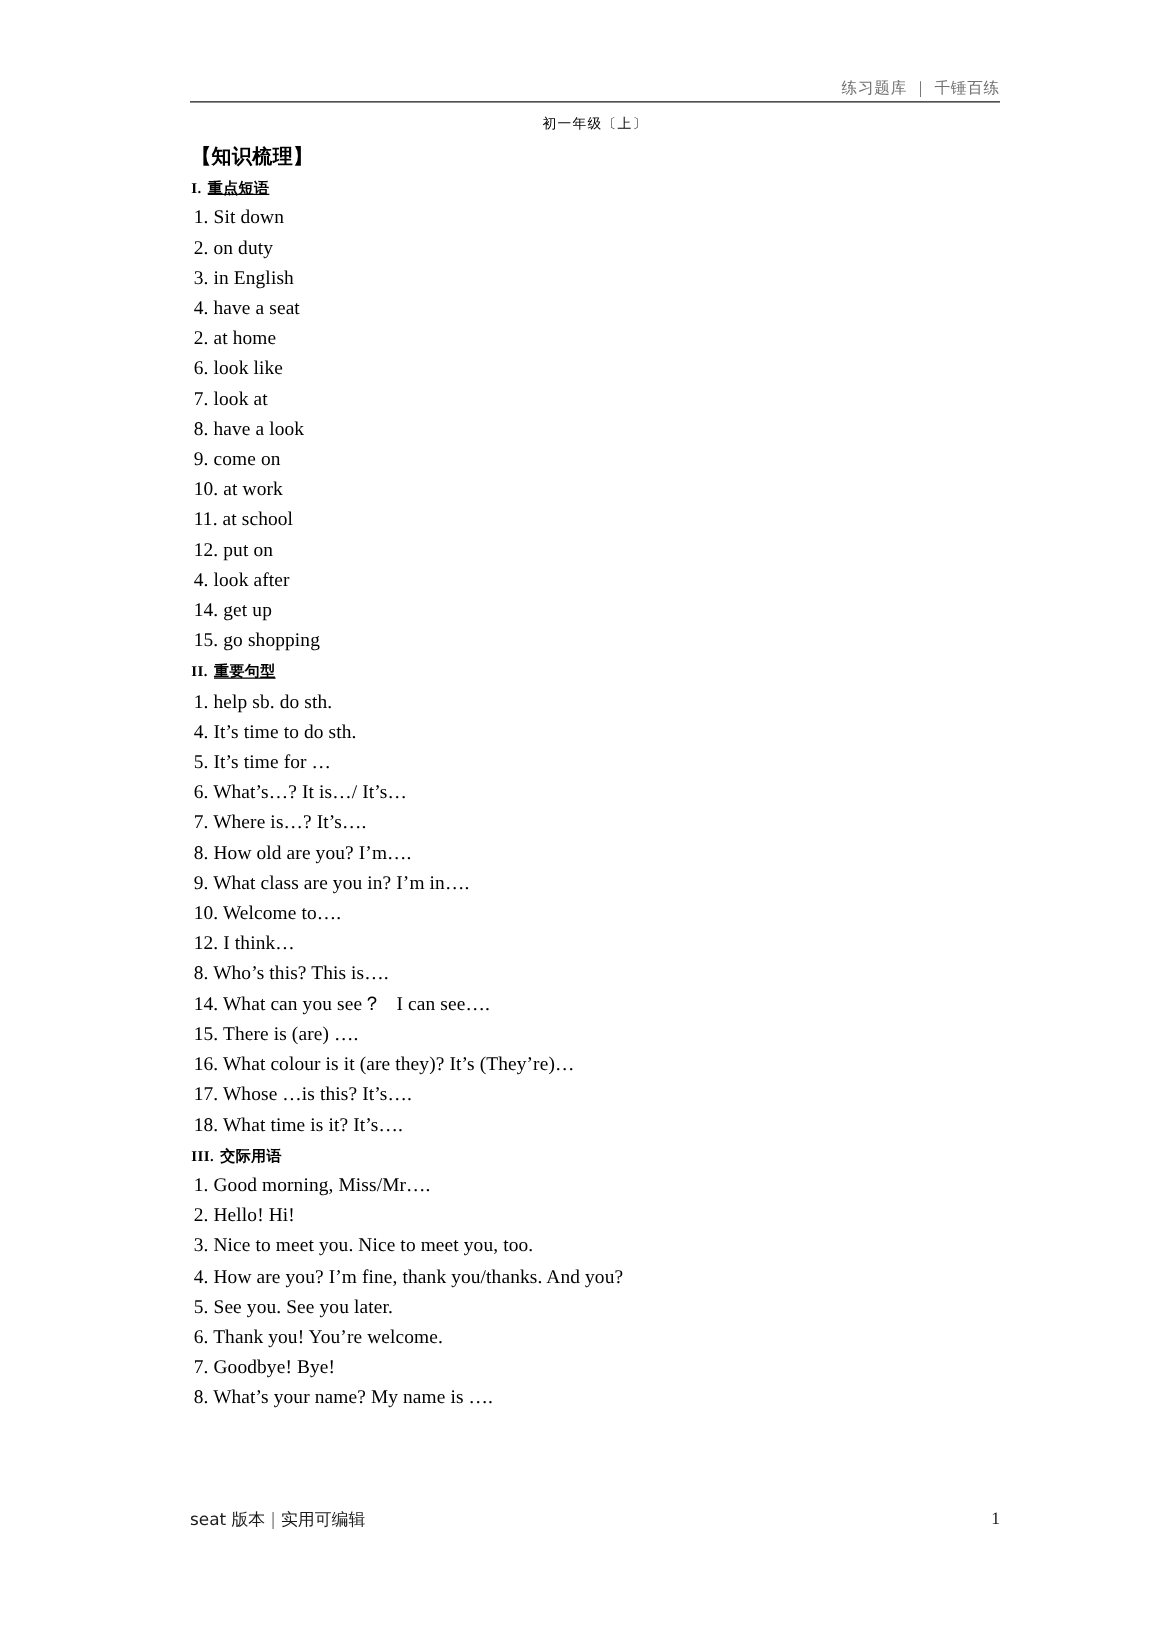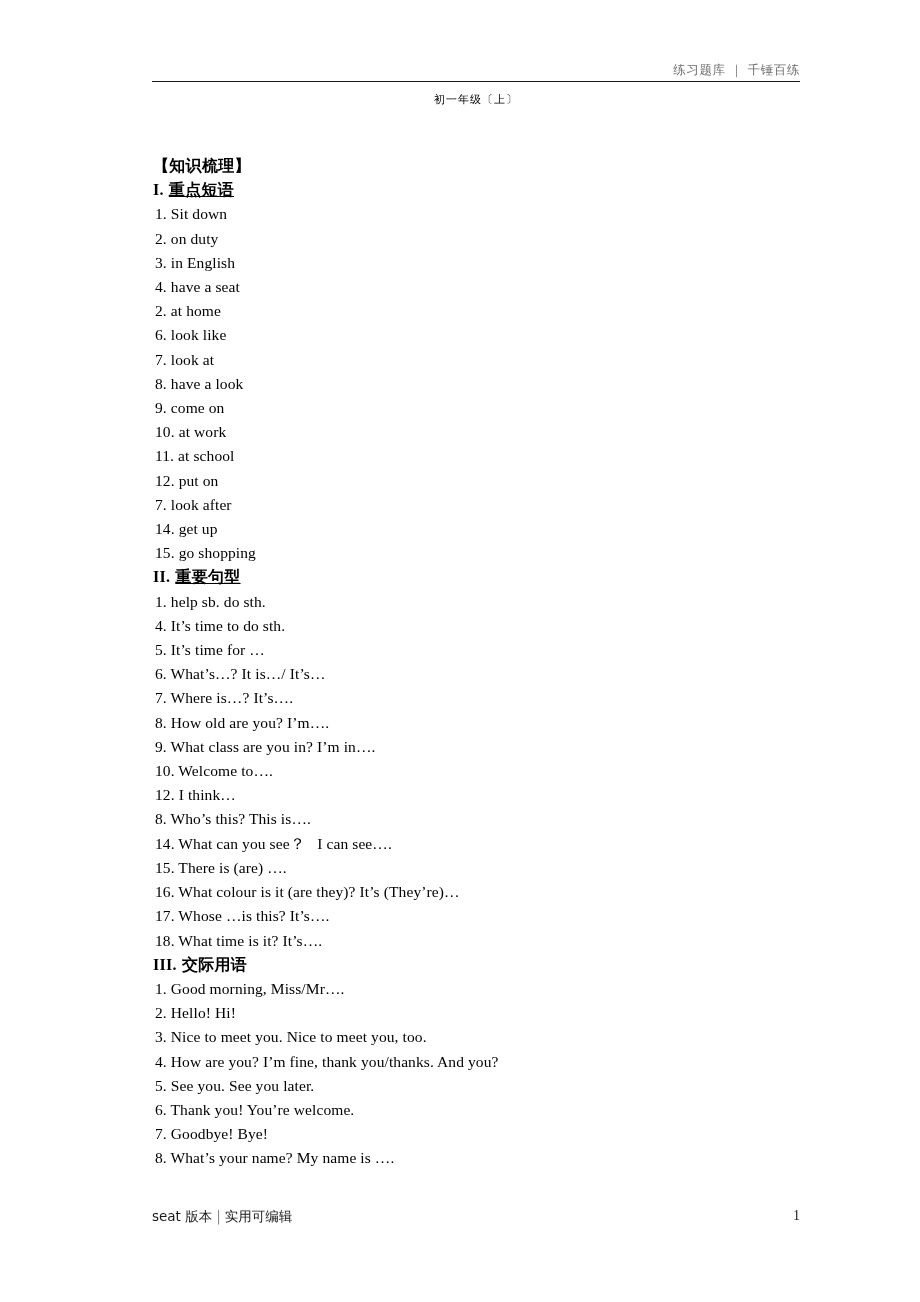--- a/index.html
+++ b/index.html
@@ -67,25 +67,24 @@
     top: 114px;
     width: 660px;
   }
 
   .bracket-heading {
     font-size: 16px;
     font-weight: bold;
     line-height: 24.2px;
     letter-spacing: 0.3px;
     white-space: nowrap;
-    margin-top: 40px;
   }
 
   .section-heading {
-    font-size: 16px;
+    font-size: 12px;
     font-weight: bold;
     line-height: 24.2px;
     letter-spacing: 0.3px;
     white-space: nowrap;
   }
   .section-heading .roman {
     text-decoration: none;
   }
   .section-heading .cn {
     padding-left: 5px;
@@ -157,21 +156,21 @@
     <div class="item">3. in English</div>
     <div class="item">4. have a seat</div>
     <div class="item">2. at home</div>
     <div class="item">6. look like</div>
     <div class="item">7. look at</div>
     <div class="item">8. have a look</div>
     <div class="item">9. come on</div>
     <div class="item">10. at work</div>
     <div class="item">11. at school</div>
     <div class="item">12. put on</div>
-    <div class="item">7. look after</div>
+    <div class="item">4. look after</div>
     <div class="item">14. get up</div>
     <div class="item">15. go shopping</div>
 
     <div class="section-heading underlined">
       <span class="roman">II.</span><span class="cn">重要句型</span>
     </div>
     <div class="item">1. help sb. do sth.</div>
     <div class="item">4. It’s time to do sth.</div>
     <div class="item">5. It’s time for …</div>
     <div class="item">6. What’s…? It is…/ It’s…</div>

